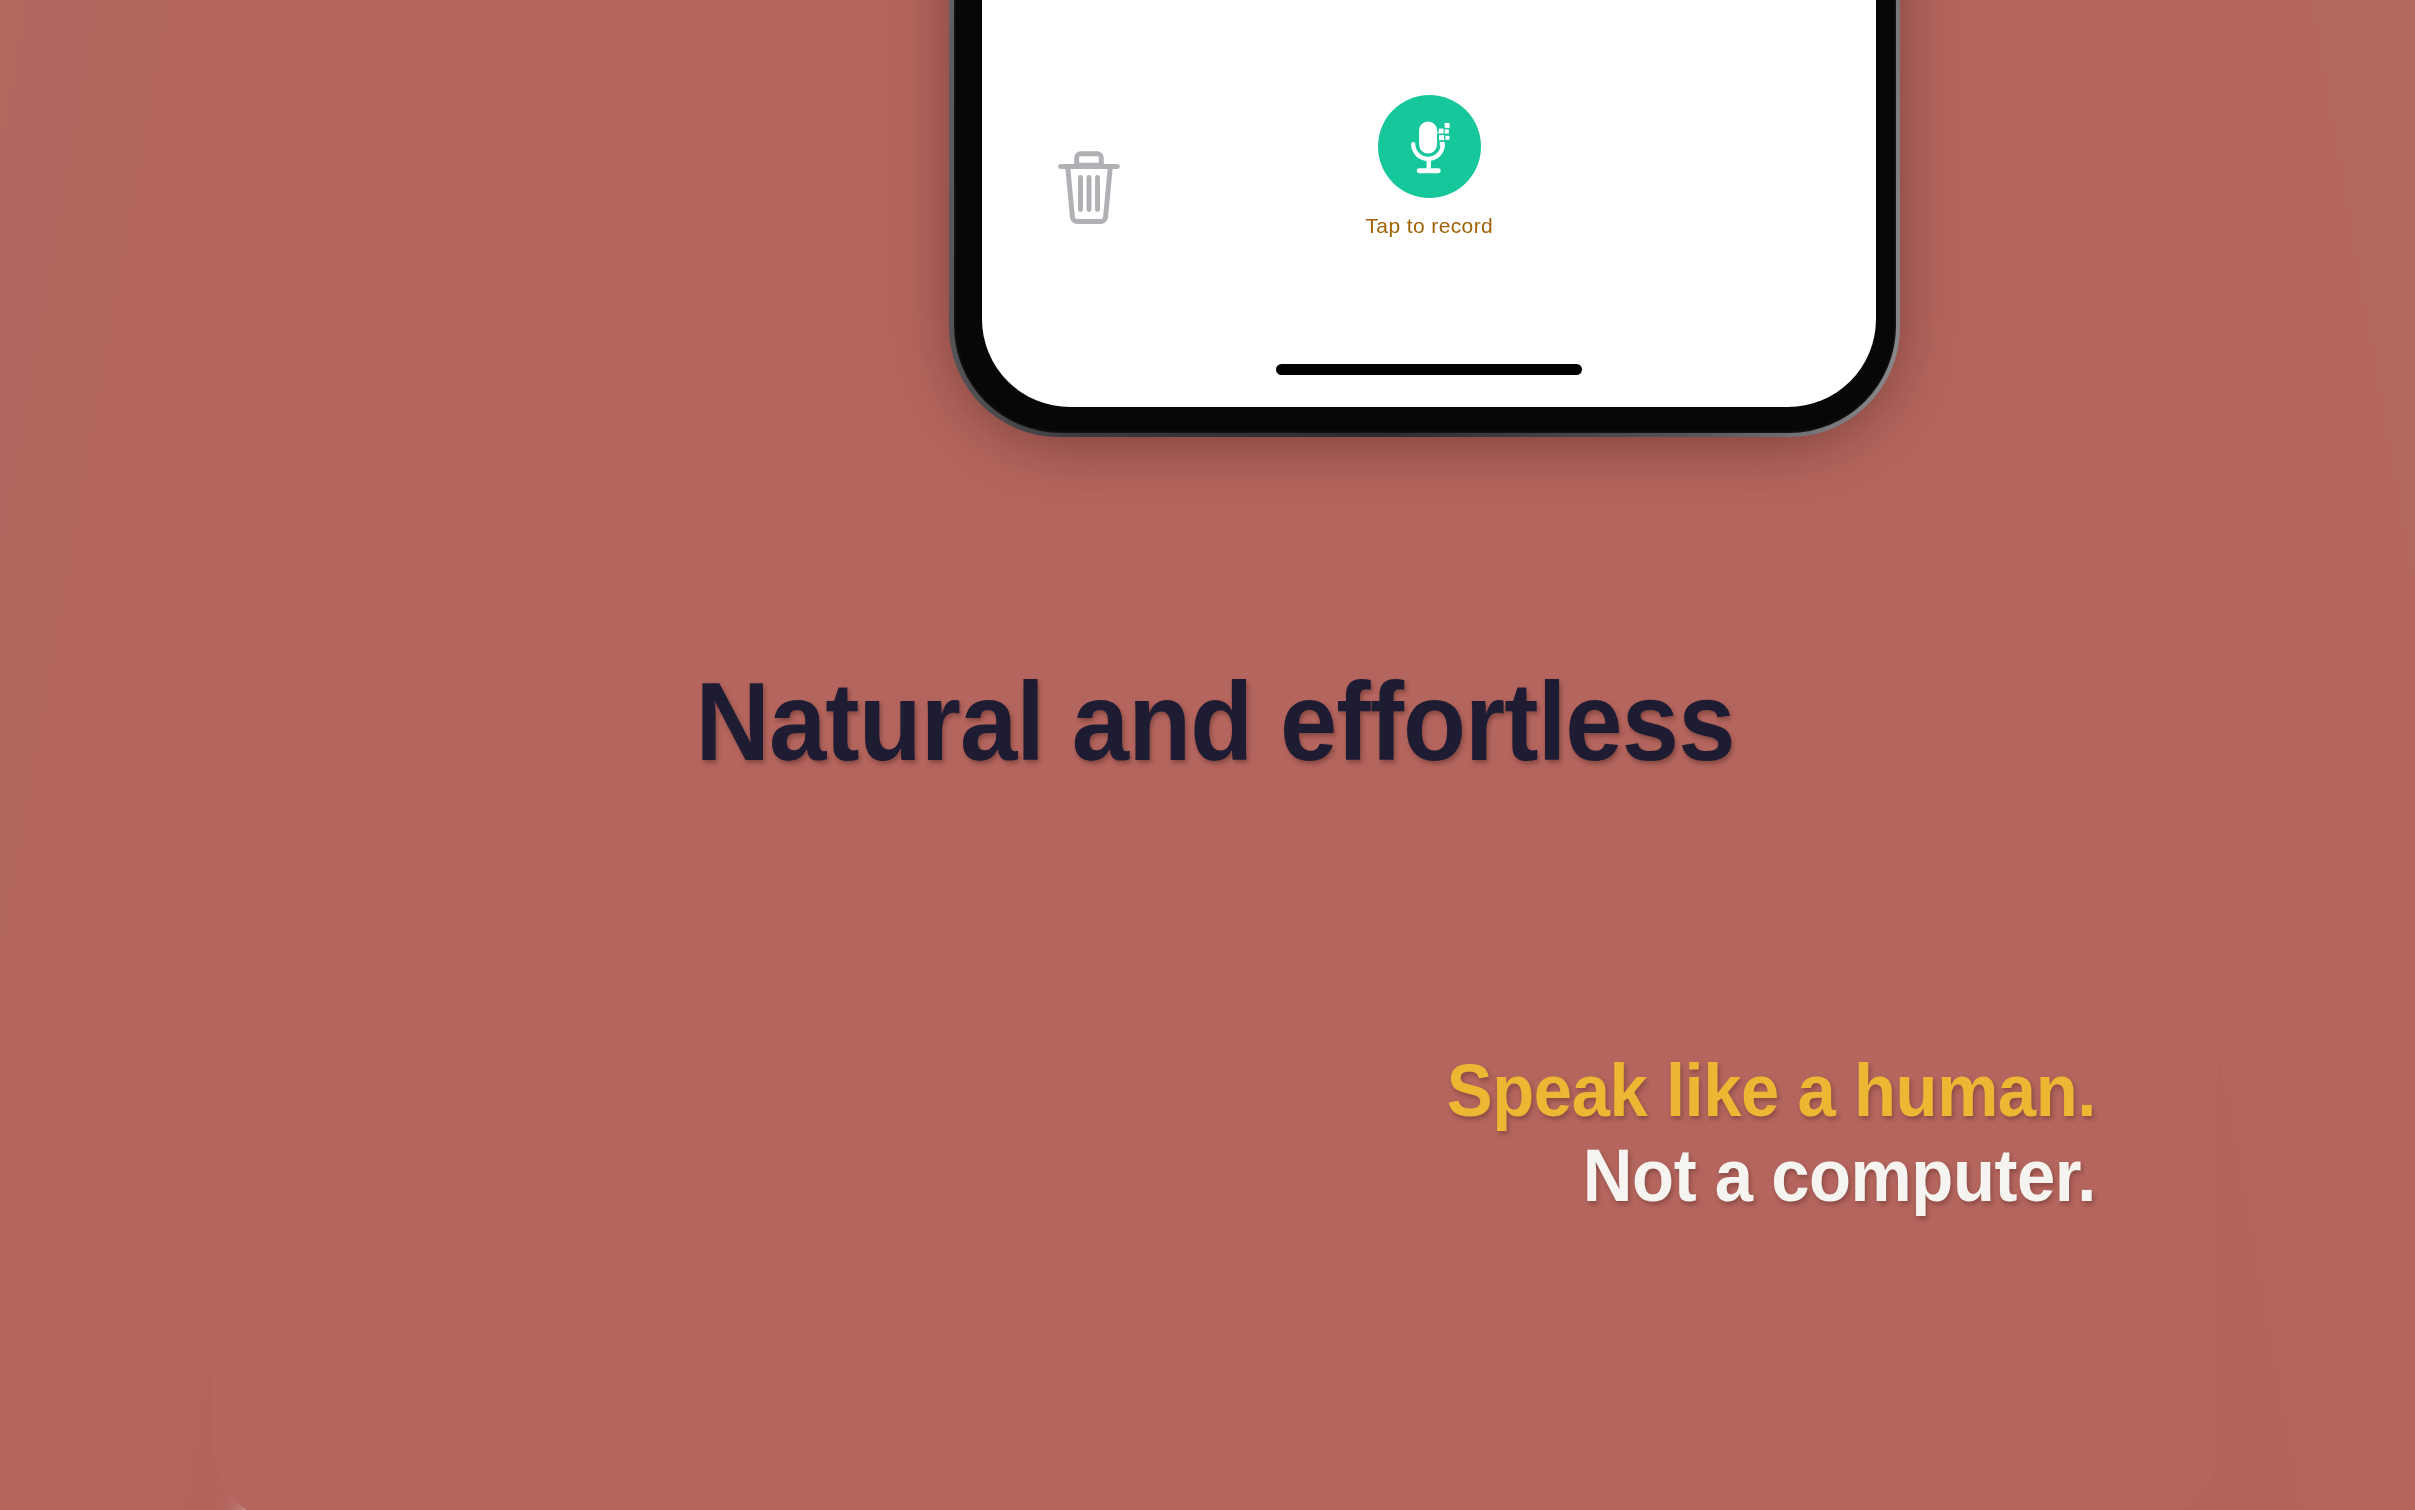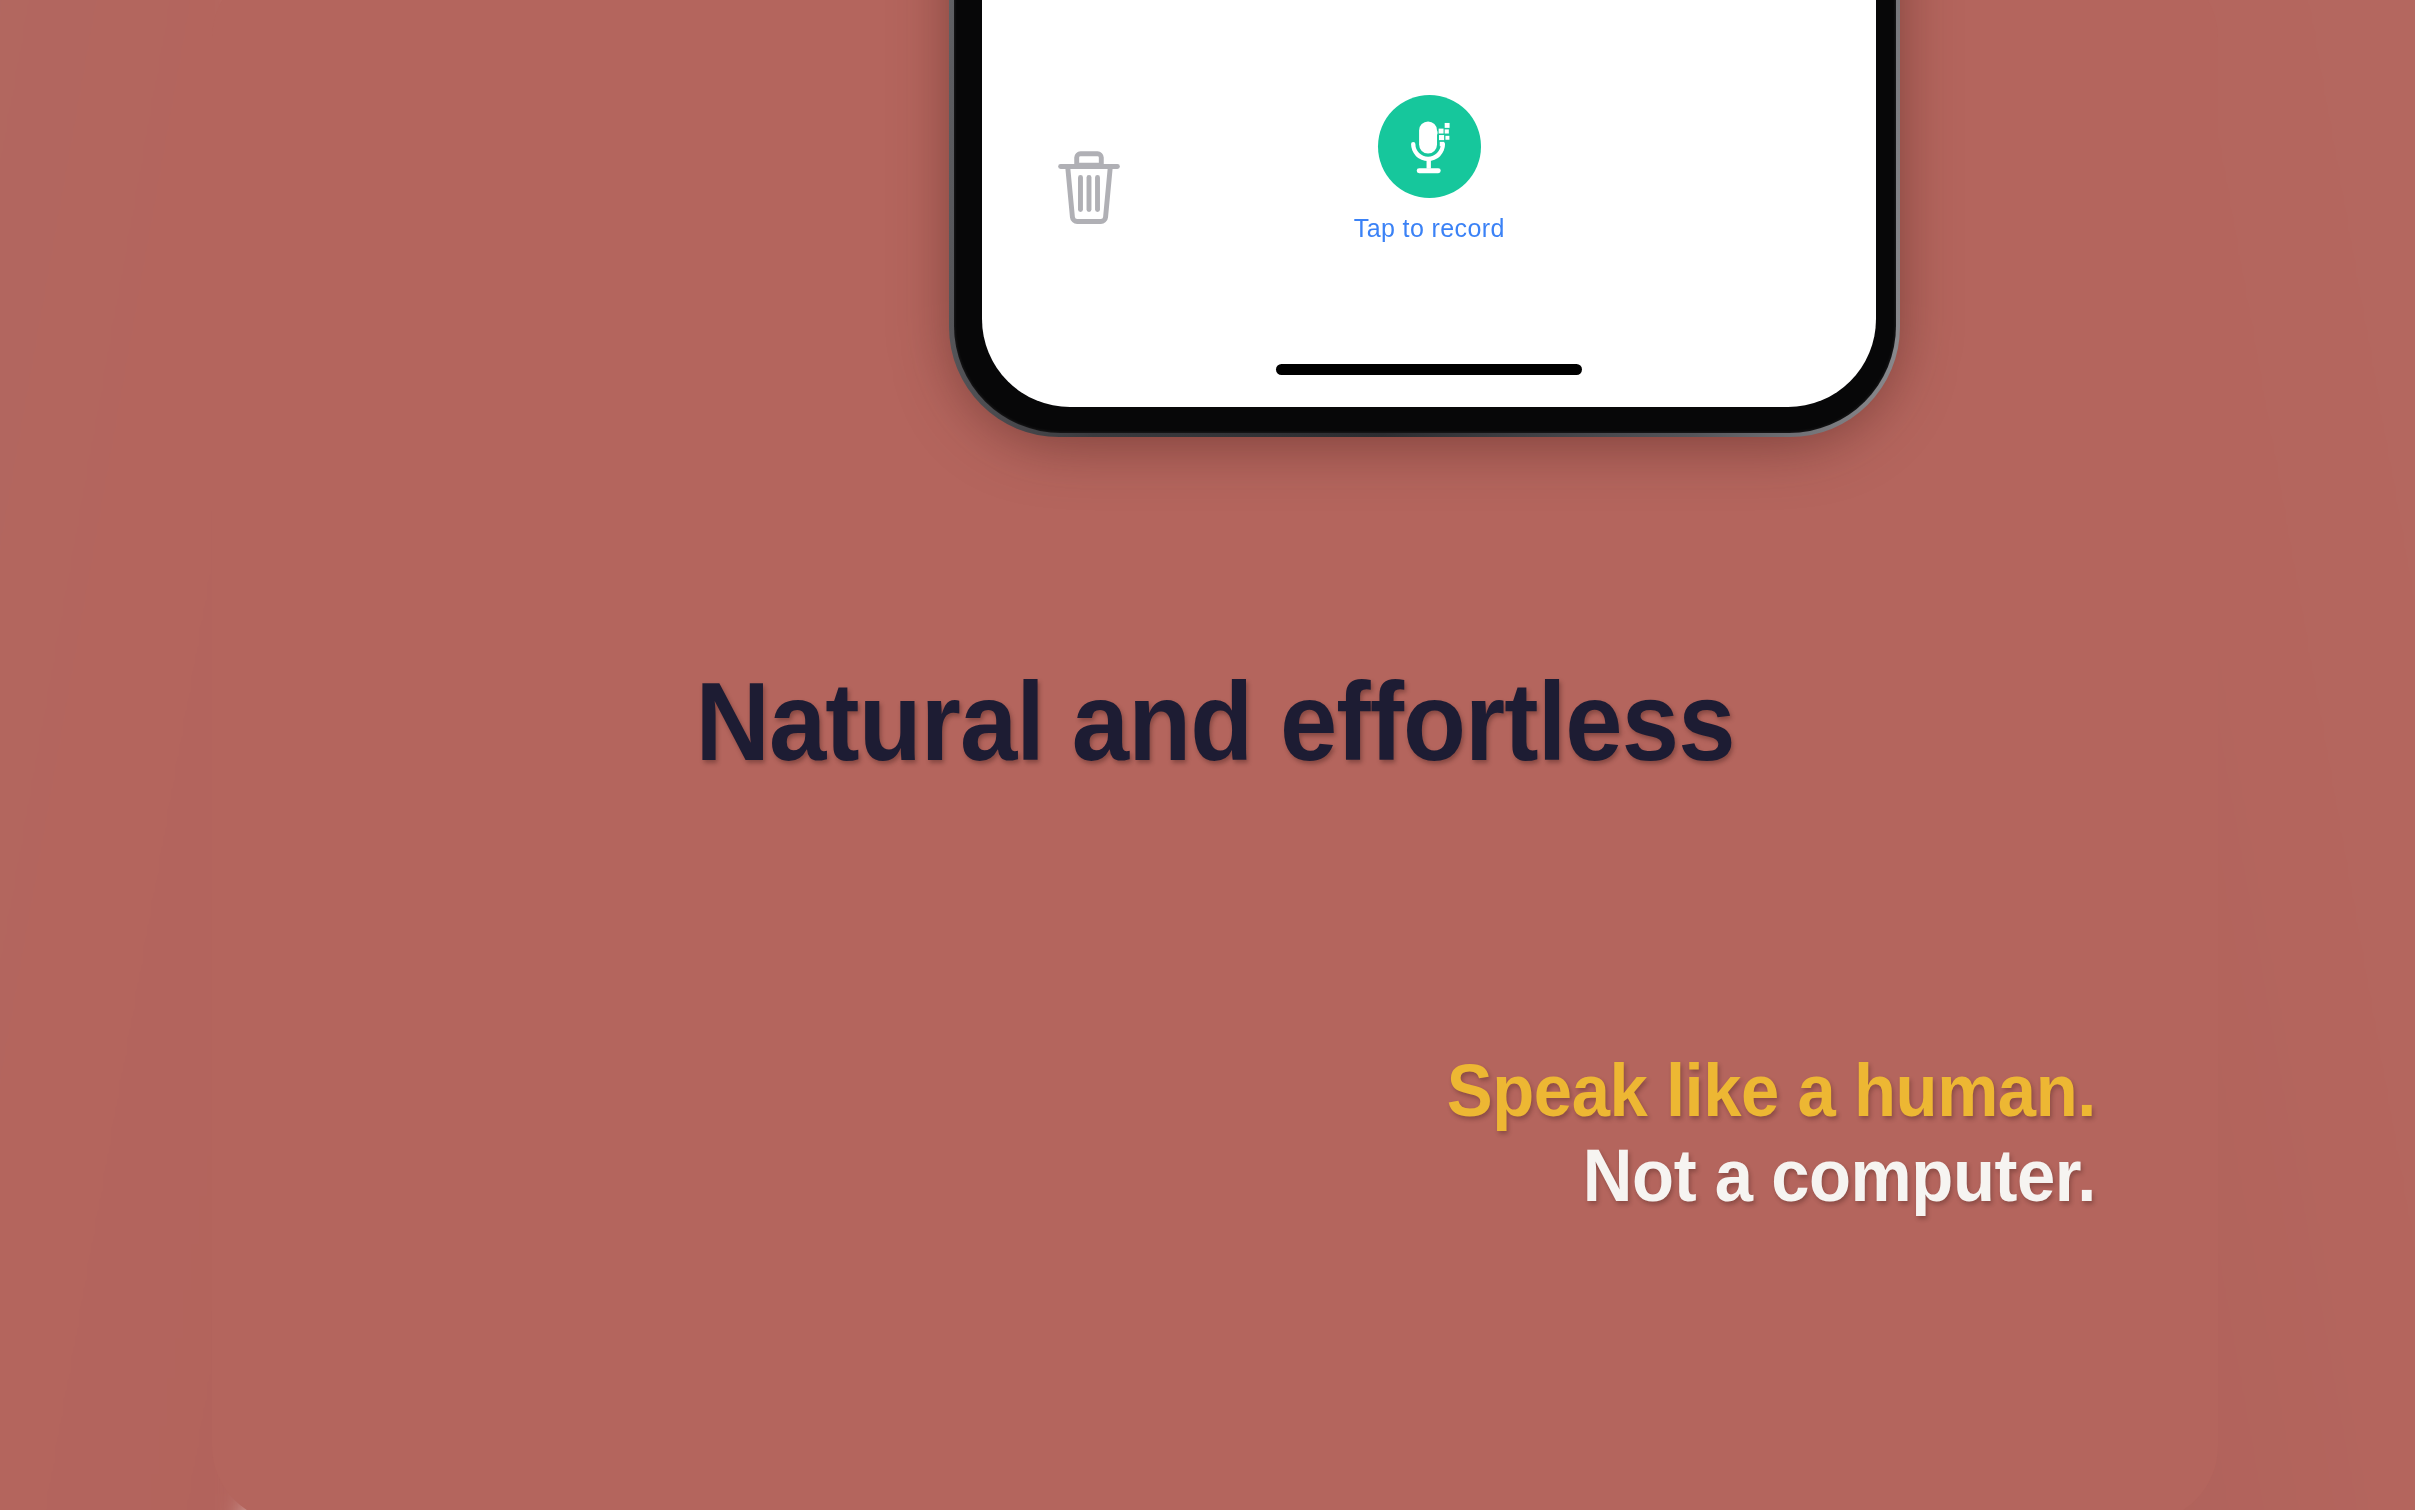--- a/index.html
+++ b/index.html
@@ -135,24 +135,24 @@
     border-radius: 50%;
     background: #16c79c;
     margin: 0 auto;
     display: flex;
     align-items: center;
     justify-content: center;
   }
   #mic-caption {
     margin-top: 16px;
     font-family: "Liberation Sans", sans-serif;
-    font-size: 25px;
+    font-size: 21px;
     font-weight: 400;
     letter-spacing: 0.4px;
-    color: #3b82f6;
+    color: #a16207;
     white-space: nowrap;
     text-align: center;
   }
   #home-indicator {
     position: absolute;
     left: 50%;
     transform: translateX(-50%);
     bottom: 32px;
     width: 306px;
     height: 10.5px;

